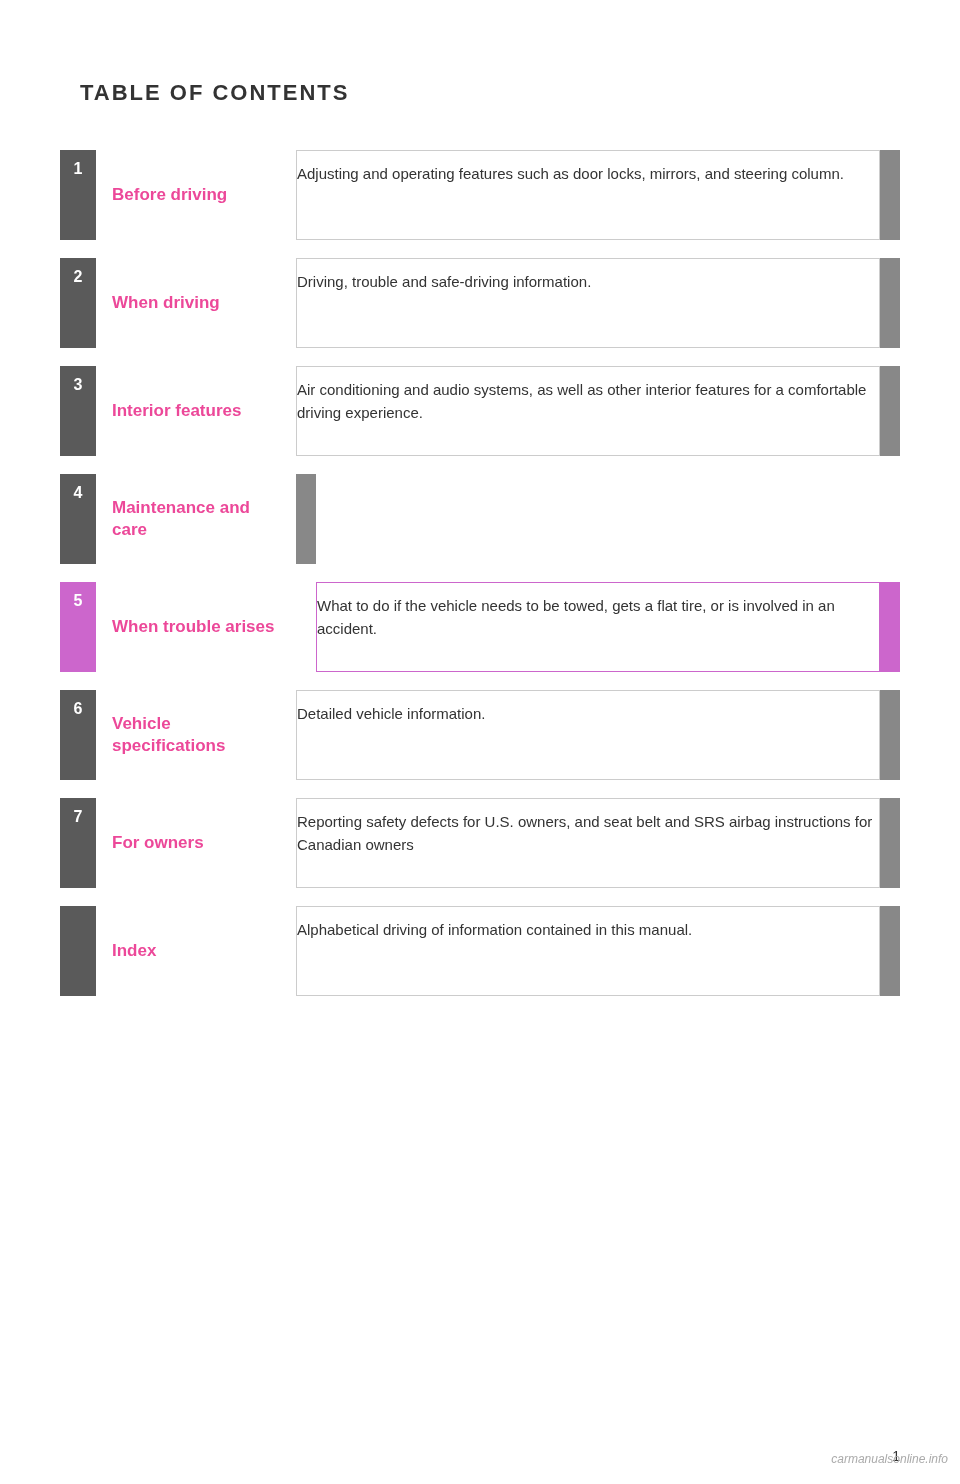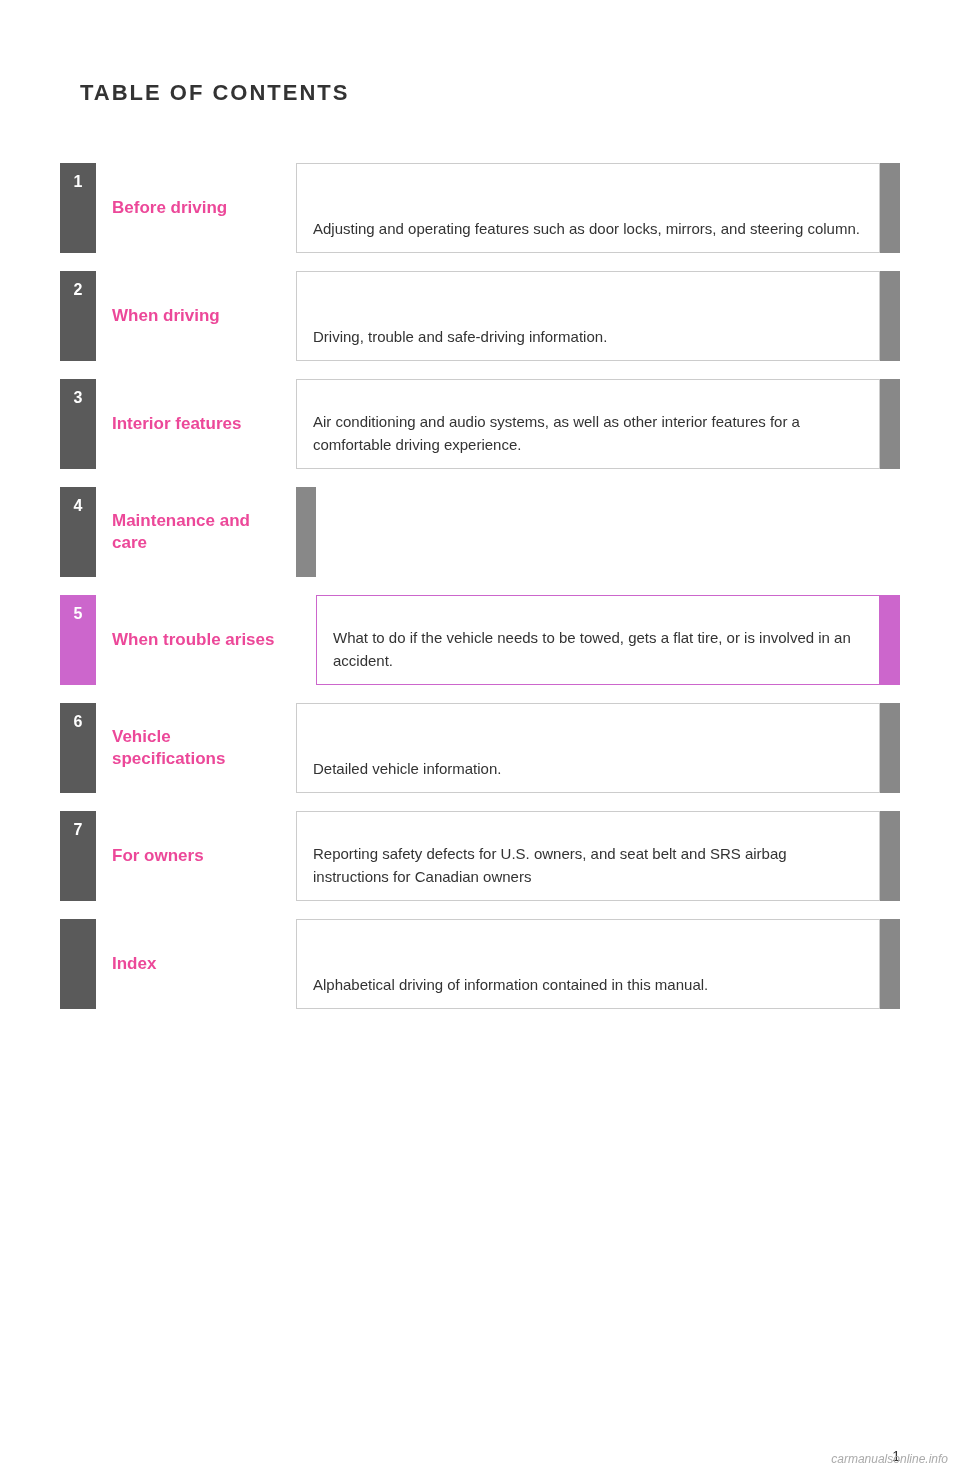--- a/index.html
+++ b/index.html
@@ -15,21 +15,21 @@
       min-height: 1484px;
       position: relative;
       padding: 80px 60px 60px 60px;
     }
 
     .page-title {
       font-size: 22px;
       font-weight: bold;
       letter-spacing: 2px;
       color: #333333;
-      margin-bottom: 57px;
+      margin-bottom: 44px;
       margin-left: 20px;
     }
 
     .toc-entries {
       display: flex;
       flex-direction: column;
       gap: 18px;
     }
 
     .toc-entry {
@@ -72,22 +72,22 @@
       font-size: 17px;
       font-weight: bold;
       color: #ec4899;
       line-height: 1.3;
     }
 
     .entry-desc-wrapper {
       flex: 1;
       border: 1px solid #cccccc;
       display: flex;
-      align-items: flex-end;
-      padding: 12px 16px;
+      align-items: flex-start;
+      padding: 12px 0;
       position: relative;
     }
 
     .entry-desc-wrapper.highlight {
       border-color: #cc66cc;
       margin-left: 20px;
     }
 
     .entry-desc {
       font-size: 15px;

